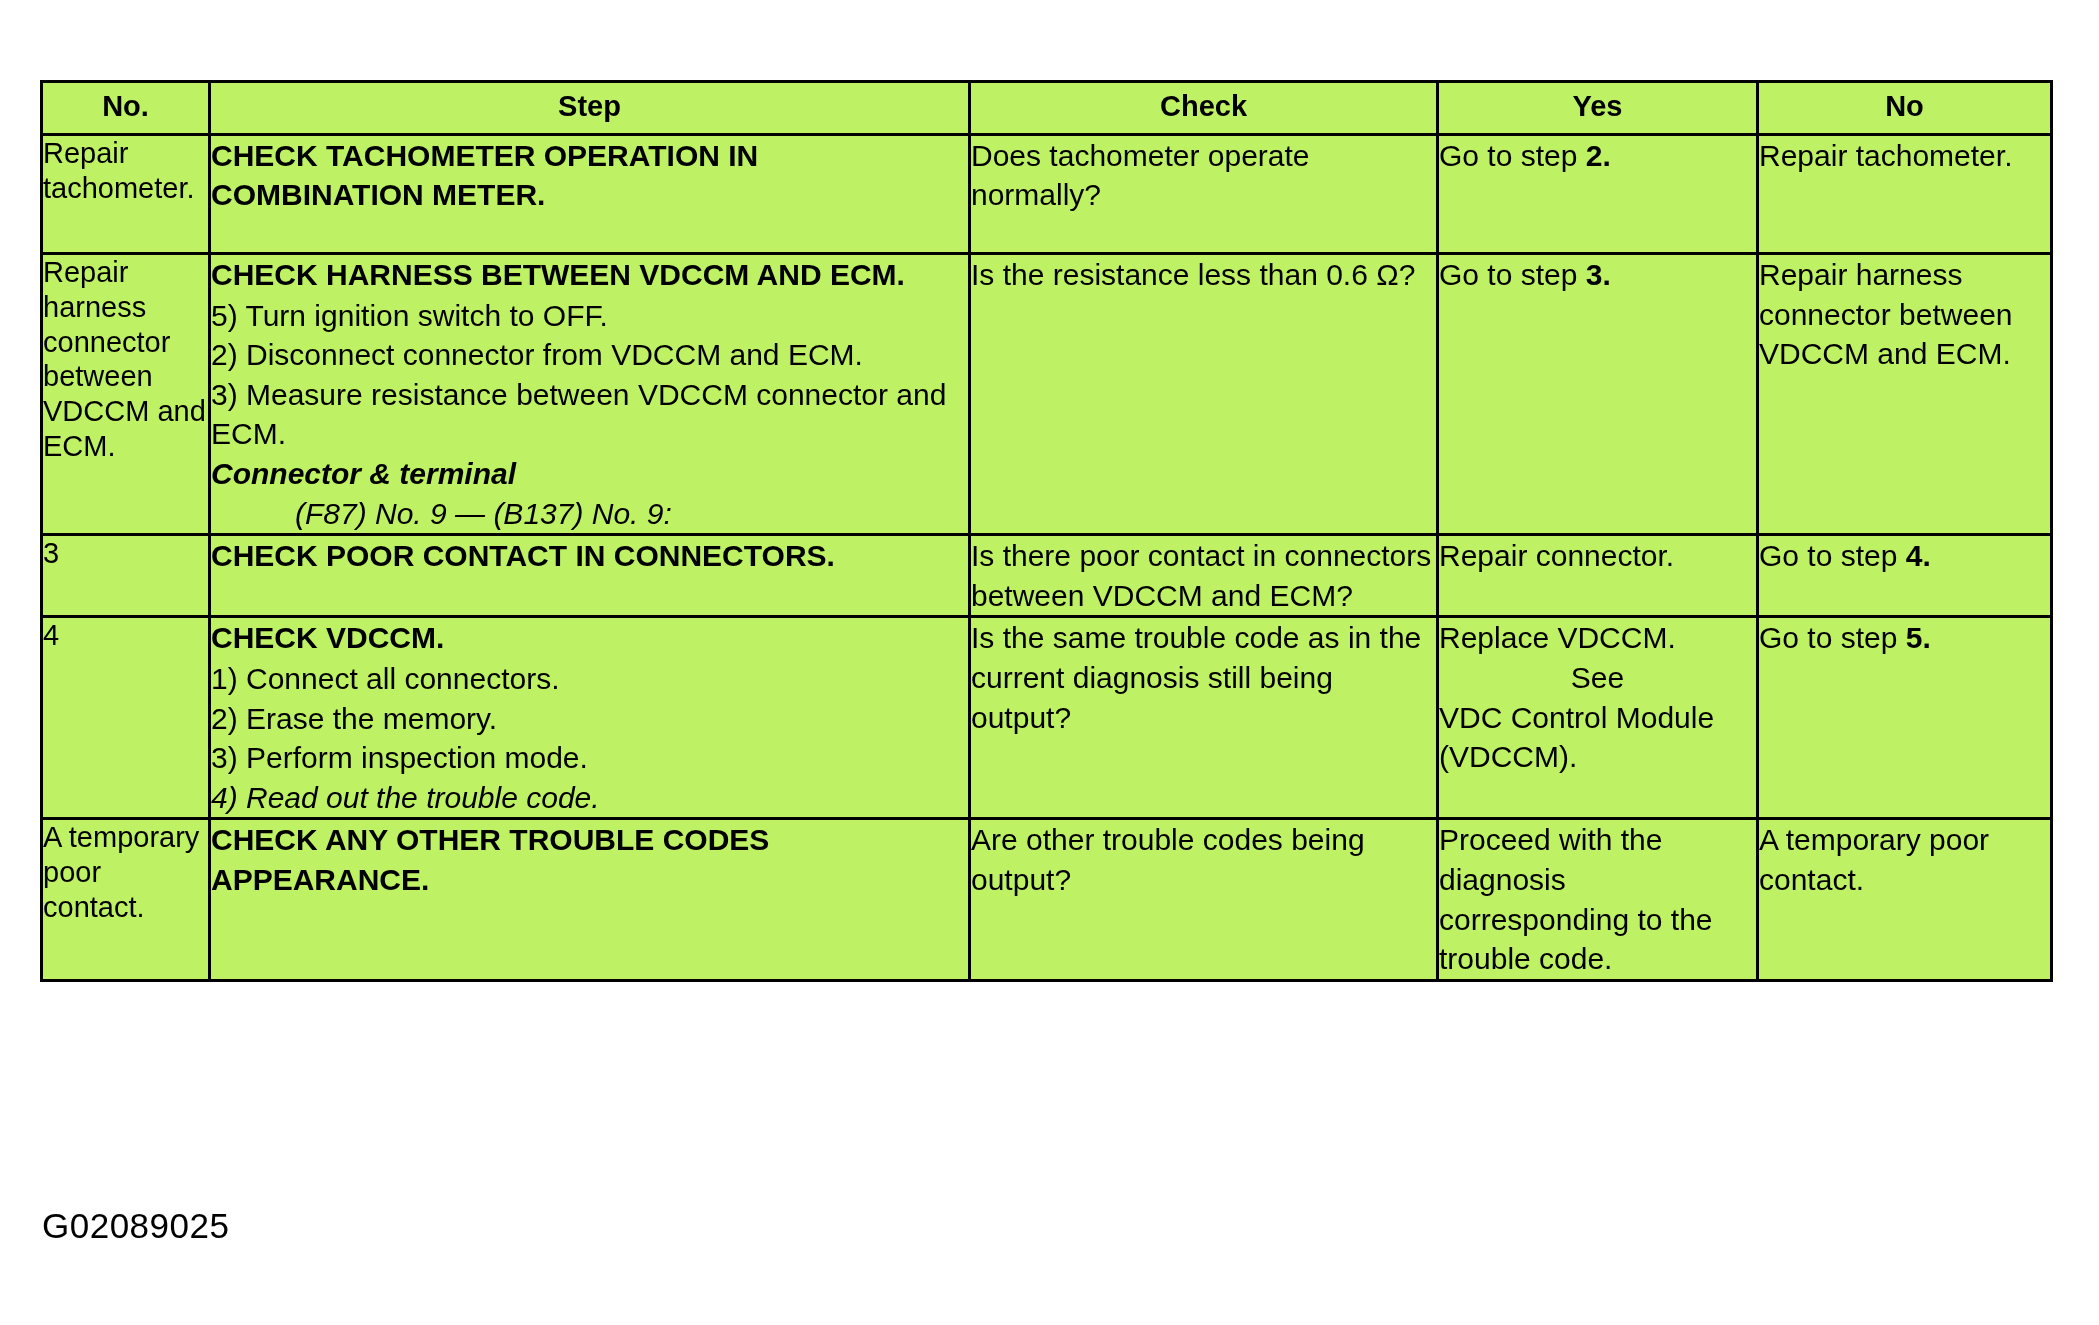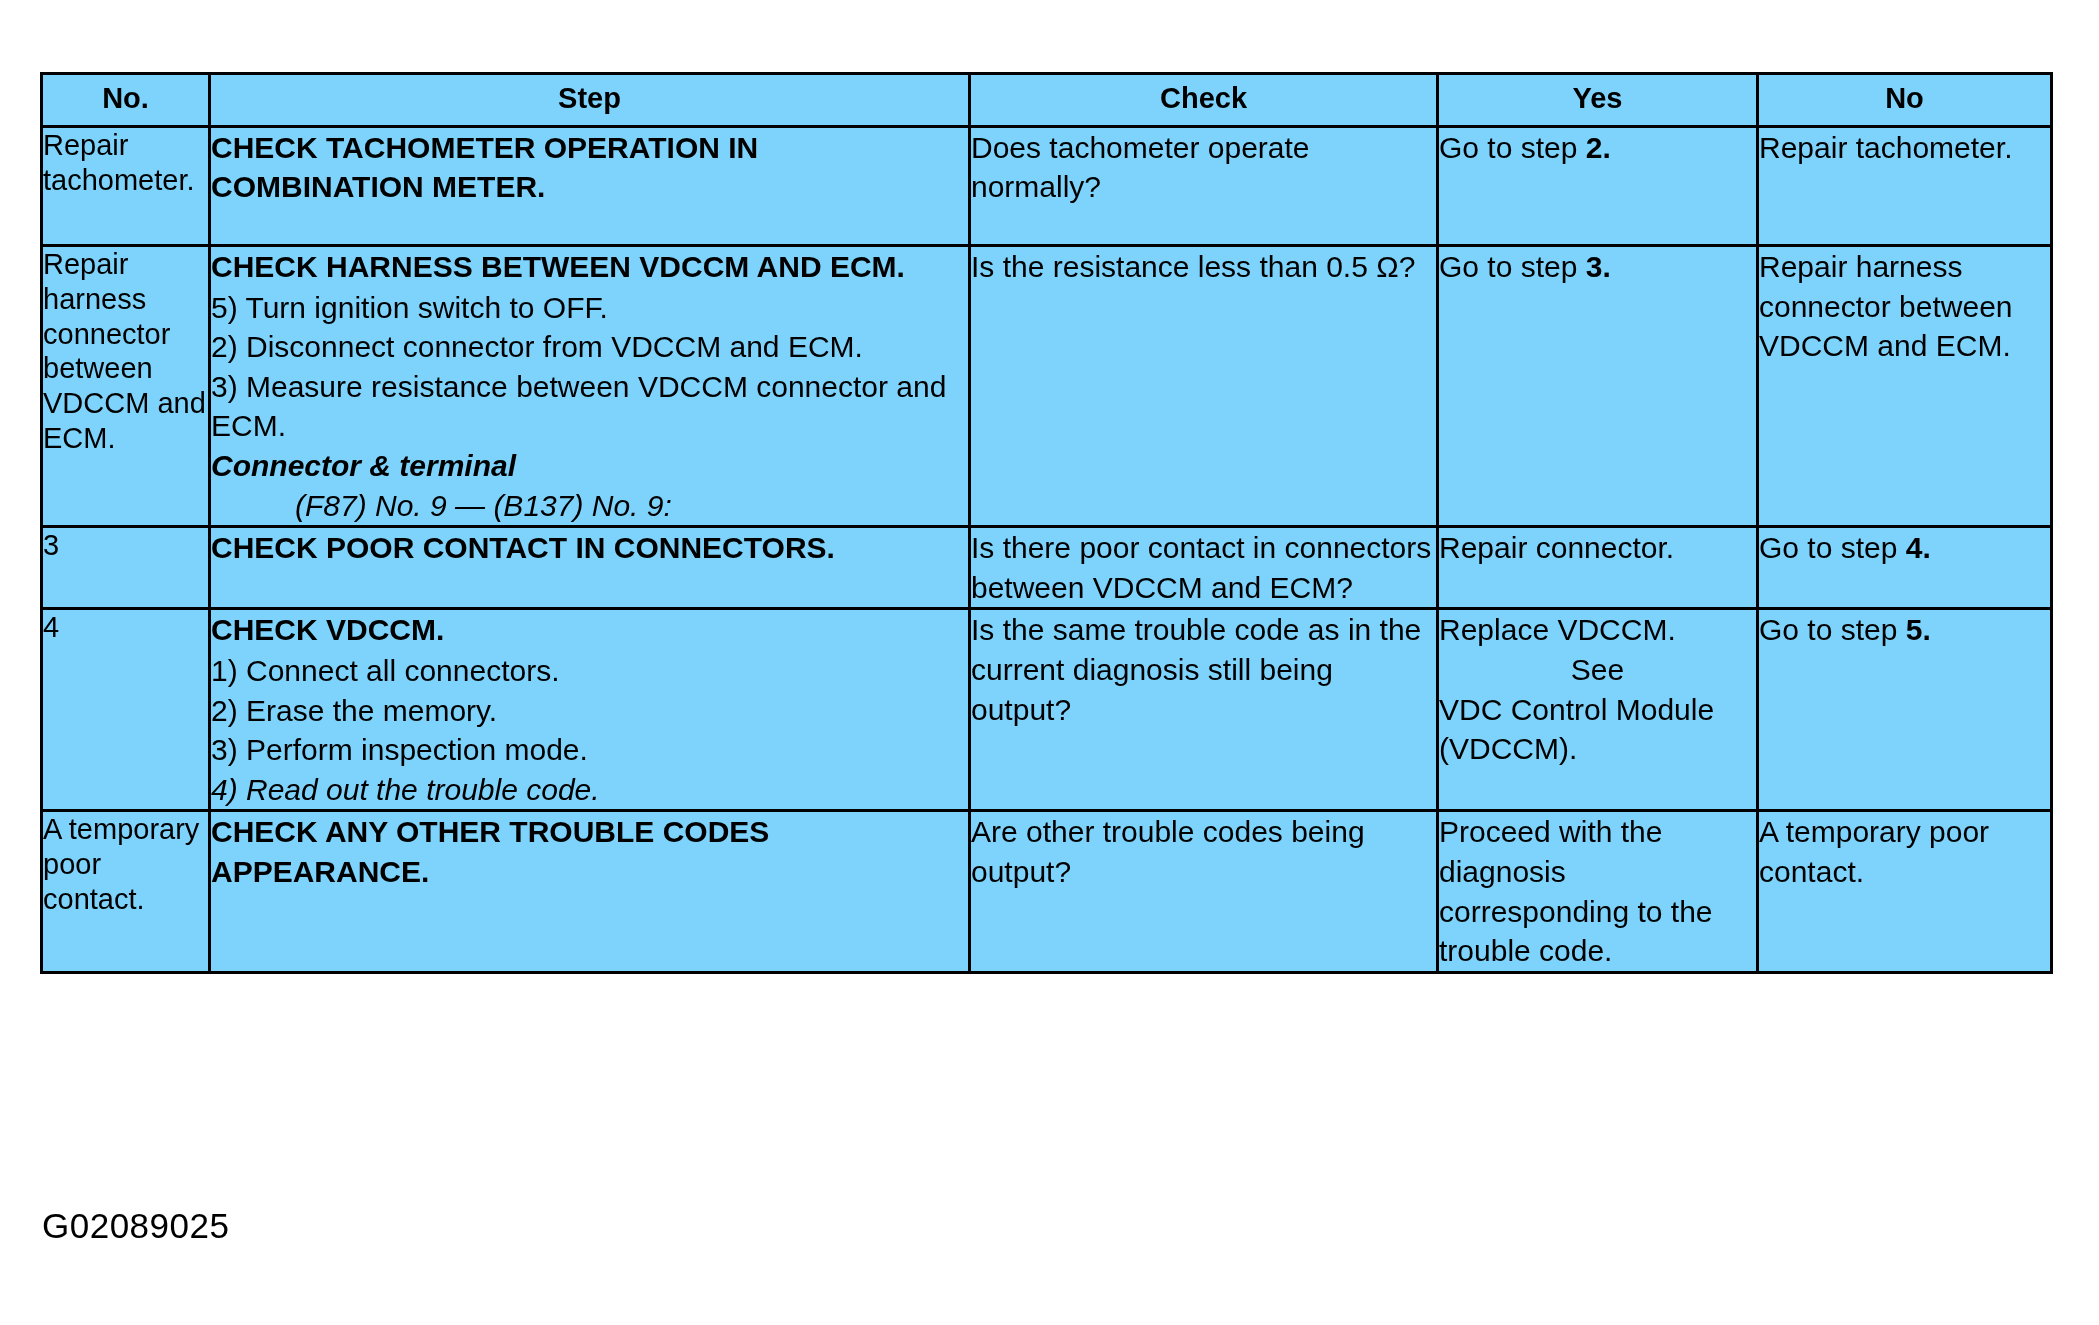--- a/index.html
+++ b/index.html
@@ -18,21 +18,22 @@
   .page {
     position: absolute;
     left: 40px;
     top: 72px;
     width: 2010px;
   }
   table.diag {
     border-collapse: collapse;
     table-layout: fixed;
     width: 2010px;
-    background: #7dd3fc;
+    background: #bef264;
+    margin-top: 8px;
   }
   table.diag col.c-no    { width: 168px; }
   table.diag col.c-step  { width: 760px; }
   table.diag col.c-check { width: 468px; }
   table.diag col.c-yes   { width: 320px; }
   table.diag col.c-no2   { width: 294px; }
 
   table.diag th, table.diag td {
     border: 3px solid #000000;
     vertical-align: top;
@@ -131,21 +132,21 @@
       <tr>
         <td class="num">Repair harness connector between VDCCM and ECM.</td>
         <td class="cell">
           <span class="title">CHECK HARNESS BETWEEN VDCCM AND ECM.</span>
           <span class="sub">5) Turn ignition switch to OFF.</span>
           <span class="sub">2) Disconnect connector from VDCCM and ECM.</span>
           <span class="sub">3) Measure resistance between VDCCM connector and ECM.</span>
           <span class="indent1 ital-b">Connector &amp; terminal</span>
           <span class="indent2 ital">(F87) No. 9 — (B137) No. 9:</span>
         </td>
-        <td class="cell">Is the resistance less than 0.5 Ω?</td>
+        <td class="cell">Is the resistance less than 0.6 Ω?</td>
         <td class="cell"><span>Go to step </span><span class="strong">3.</span></td>
         <td class="cell">Repair harness connector between VDCCM and ECM.</td>
       </tr>
 
       <tr>
         <td class="num">3</td>
         <td class="cell">
           <span class="title">CHECK POOR CONTACT IN CONNECTORS.</span>
           <div class="spacer-2"></div>
         </td>

